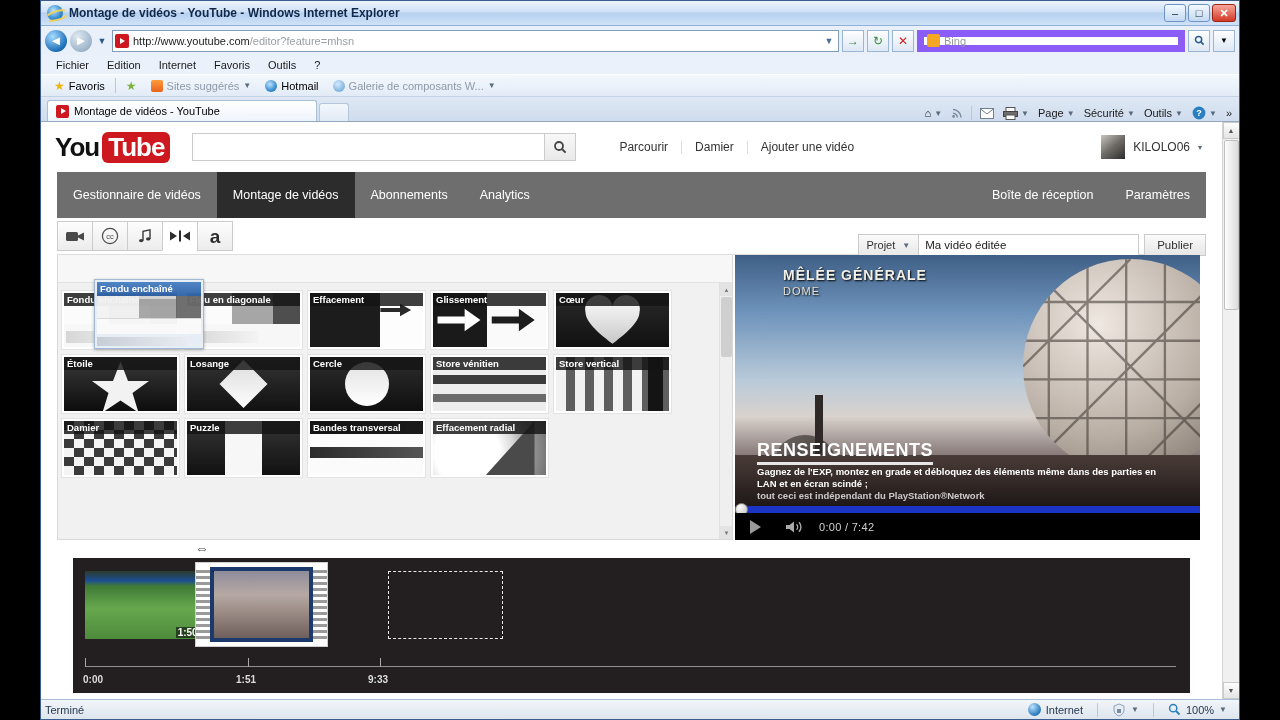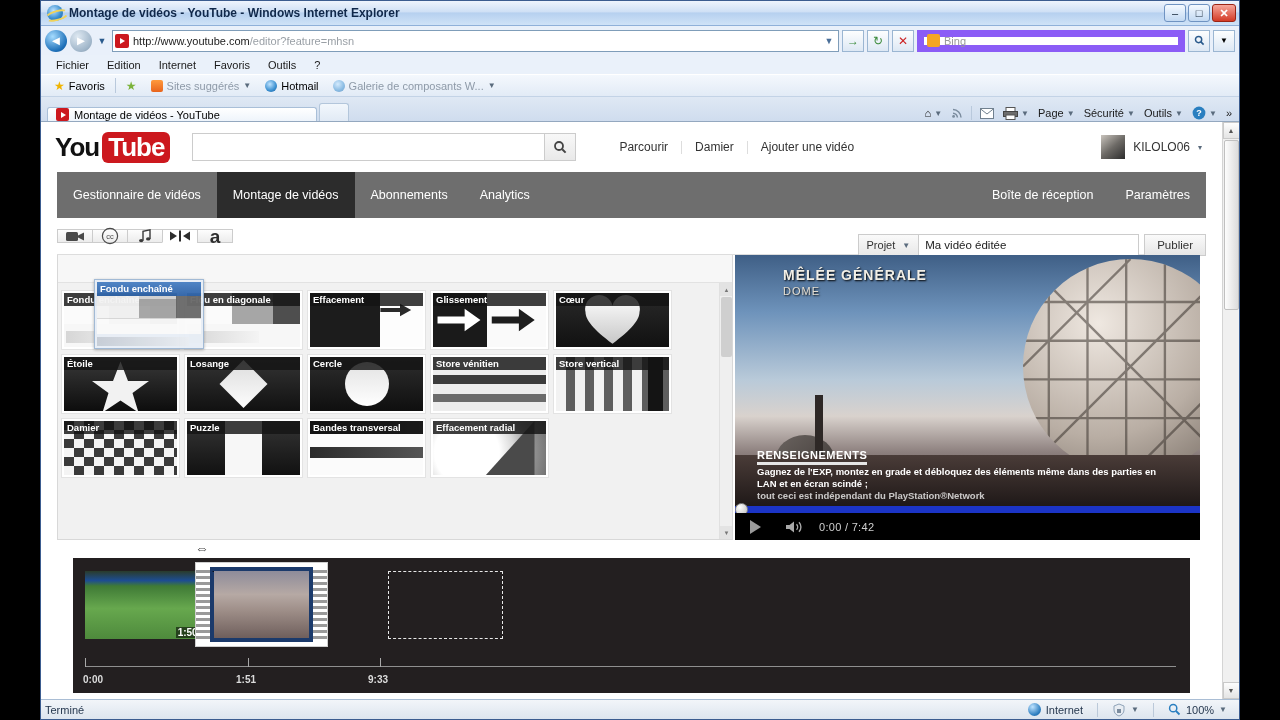--- a/index.html
+++ b/index.html
@@ -111,21 +111,21 @@
   .ico-e{width:12px;height:12px;border-radius:50%;
     background:radial-gradient(circle at 40% 35%,#bfe3ff,#3a8fd0 60%,#1b5d9c);display:inline-block;}
   .caret{font-size:8px;color:#5a6b7d;}
   
   .tabbar {
     height:24px; display:flex; align-items:flex-end; gap:0; padding-left:6px;
     background:linear-gradient(to bottom,#dfe8f4,#cfdcee);
     position:relative;
   }
   .tab {
-    height:14px; min-width:270px; display:flex; align-items:center; gap:5px;
+    height:21px; min-width:270px; display:flex; align-items:center; gap:5px;
     padding:0 8px; font-size:11px;
     background:linear-gradient(to bottom,#ffffff,#eef4fb);
     border:1px solid #a9bfd8; border-bottom:none;
     border-radius:3px 3px 0 0;
   }
   .tab .favicon{width:13px;height:13px;background:#cc181e;border-radius:2px;
     display:flex;align-items:center;justify-content:center;}
   .tab .favicon:after{content:"";border-left:5px solid #fff;border-top:3px solid transparent;border-bottom:3px solid transparent;margin-left:1px;}
   .newtab {
     height:18px; width:30px; margin-left:2px;
@@ -186,21 +186,21 @@
     height:46px; background:#6e6e6e; display:flex; align-items:stretch;
     margin:0 16px; color:#fff; font-size:12.5px;
   }
   .yt-subnav .item { display:flex; align-items:center; padding:0 16px; white-space:nowrap; }
   .yt-subnav .item.active { background:#2c2c2c; }
   .yt-subnav .spacer{flex:1;}
   
   .editor { margin:0 16px; background:#fff; display:flex; flex-direction:column; }
   .editor-toolbar { height:37px; display:flex; align-items:center; border-bottom:1px solid #ddd; position:relative;}
   .tool {
-    width:36px; height:14px; border:1px solid #ccc; margin-right:-1px;
+    width:36px; height:30px; border:1px solid #ccc; margin-right:-1px;
     background:linear-gradient(to bottom,#fdfdfd,#ececec);
     display:flex; align-items:center; justify-content:center; color:#444;
   }
   .tool.active { background:#fff; border-bottom-color:#fff; }
   .proj-wrap { position:absolute; right:0; top:16px; display:flex; align-items:center; gap:0; }
   .proj-btn {
     height:22px; padding:0 8px; border:1px solid #ccc;
     background:linear-gradient(to bottom,#fafafa,#e8e8e8);
     display:flex; align-items:center; gap:7px; font-size:11px; color:#333;
   }
@@ -255,21 +255,21 @@
     font-size:14px; letter-spacing:1px; text-shadow:1px 1px 2px #000; font-variant:small-caps;}
   .pv-sub { position:absolute; left:48px; top:30px; color:#e4ded2; font-size:11px;
     letter-spacing:1px; text-shadow:1px 1px 2px #000; font-variant:small-caps;}
   .pv-tower { position:absolute; left:80px; bottom:0; width:8px; height:120px; background:#2e2826;}
   .pv-dish{position:absolute;left:40px;bottom:28px;width:60px;height:52px;border-radius:50% 50% 45% 45%;
     background:linear-gradient(140deg,#6b6460,#3a3432);}
   .pv-ground{position:absolute;left:0;right:0;bottom:0;height:60px;background:linear-gradient(to bottom,#4a3c38,#171212);}
   .pv-info {
     position:absolute; left:22px; bottom:38px; right:14px; color:#fff; z-index:4;
   }
-  .pv-info h4 { font-size:11px; font-weight:bold; letter-spacing:.5px; margin-bottom:1px;
+  .pv-info h4 { font-size:18px; font-weight:bold; letter-spacing:.5px; margin-bottom:1px;
     border-bottom:3px solid #e6e6e6; display:inline-block; padding-bottom:1px;}
   .pv-info p { font-size:9.5px; line-height:12px; font-weight:bold; }
   .pv-info p.fade { opacity:.75; }
   .pv-progress { position:absolute; left:0; right:0; bottom:27px; height:7px; background:#1b34c6; }
   .pv-knob { position:absolute; left:0px; bottom:24px; width:13px; height:13px; border-radius:50%;
     background:radial-gradient(circle at 35% 30%,#fff,#b9b9b9); border:1px solid #888;}
   .pv-controls { position:absolute; left:0; right:0; bottom:0; height:27px; background:#000;
     display:flex; align-items:center; gap:0; color:#cfcfcf; font-size:11px;}
   .pv-play { width:40px; display:flex; align-items:center; justify-content:center; }
   .pv-play:after{content:"";border-left:11px solid #9a9a9a;border-top:7px solid transparent;border-bottom:7px solid transparent;}

